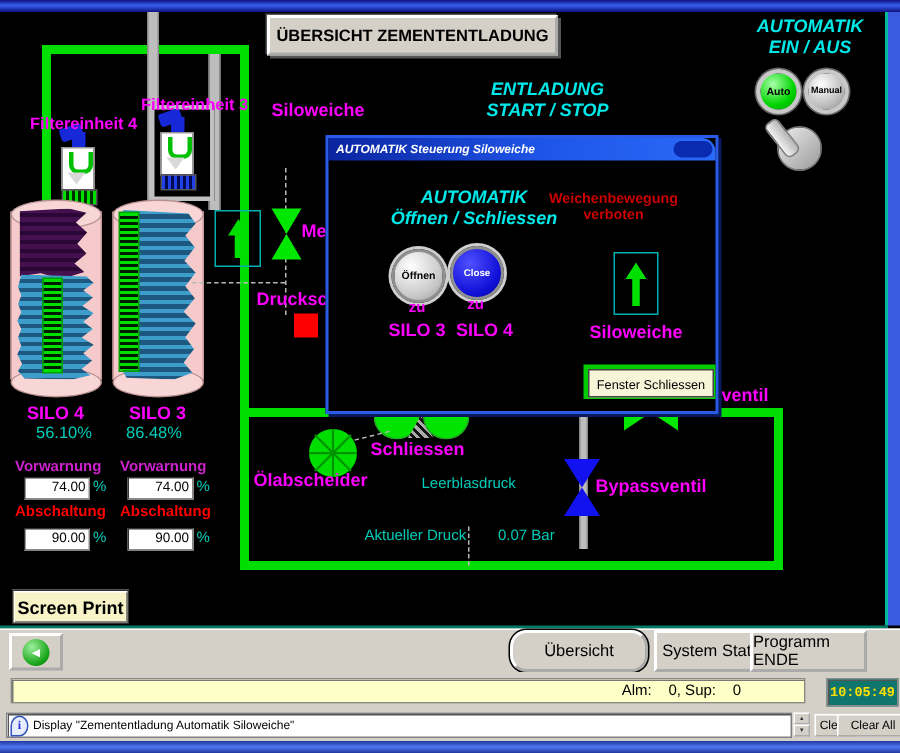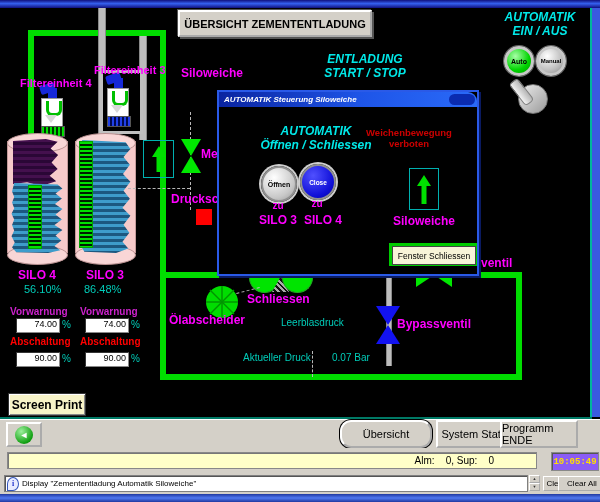--- a/index.html
+++ b/index.html
@@ -105,21 +105,21 @@
      font-size:11px;color:#000;box-sizing:border-box;}
   .tb-default{box-shadow:0 0 0 1px #000;}
   .back-btn{position:absolute;left:6px;top:2px;width:36px;height:25px;background:#d4d0c8;border:2px outset #fff;
      display:flex;align-items:center;justify-content:center;box-sizing:border-box;}
   .back-circle{width:18px;height:18px;border-radius:50%;background:radial-gradient(circle at 35% 30%,#9cf09c,#12a012 70%,#066a06);
      color:#fff;font-size:9px;font-weight:bold;display:flex;align-items:center;justify-content:center;}
   .alarmrow{left:0;top:448px;width:600px;height:24px;background:#d4d0c8;}
   .alarmbar{position:absolute;left:7px;top:4px;width:530px;height:17px;background:#ffffc8;border:1px solid #888;
      box-shadow:inset 1px 1px 0 #777;display:flex;align-items:center;justify-content:flex-end;padding-right:42px;
      box-sizing:border-box;font-size:10px;color:#000;}
-  .clock{position:absolute;left:551px;top:4px;width:46px;height:17px;background:#8b5cf6;border:1px solid #888;box-shadow:inset 1px 1px 0 #555;
+  .clock{position:absolute;left:551px;top:4px;width:46px;height:17px;background:#0f766e;border:1px solid #888;box-shadow:inset 1px 1px 0 #555;
      color:#ffe000;font-family:"Liberation Mono",monospace;font-weight:bold;font-size:9px;display:flex;align-items:center;justify-content:center;}
   .statusrow{left:0;top:472px;width:600px;height:22px;background:#d4d0c8;}
   .statusfield{position:absolute;left:4px;top:3px;width:524px;height:17px;background:#fff;border:1px solid #808080;
      box-shadow:inset 1px 1px 0 #555;display:flex;align-items:center;font-size:8px;color:#000;padding-left:2px;box-sizing:border-box;}
   .info-ic{width:10px;height:12px;background:#e8ecff;border:1px solid #3355bb;border-radius:50% 50% 50% 0;color:#2233cc;
      font-size:8px;font-weight:bold;text-align:center;line-height:12px;margin-right:3px;font-family:"Liberation Serif",serif;}
   .spinner{position:absolute;left:529px;top:3px;width:11px;height:17px;}
   .spin-b{width:11px;height:8px;background:#d4d0c8;border:1px outset #fff;font-size:4px;line-height:6px;text-align:center;box-sizing:border-box;color:#333;}
   .mini-btn{position:absolute;top:4px;height:15px;background:#d4d0c8;border:1px outset #fff;font-size:8px;color:#000;
      display:flex;align-items:center;justify-content:center;box-sizing:border-box;}

